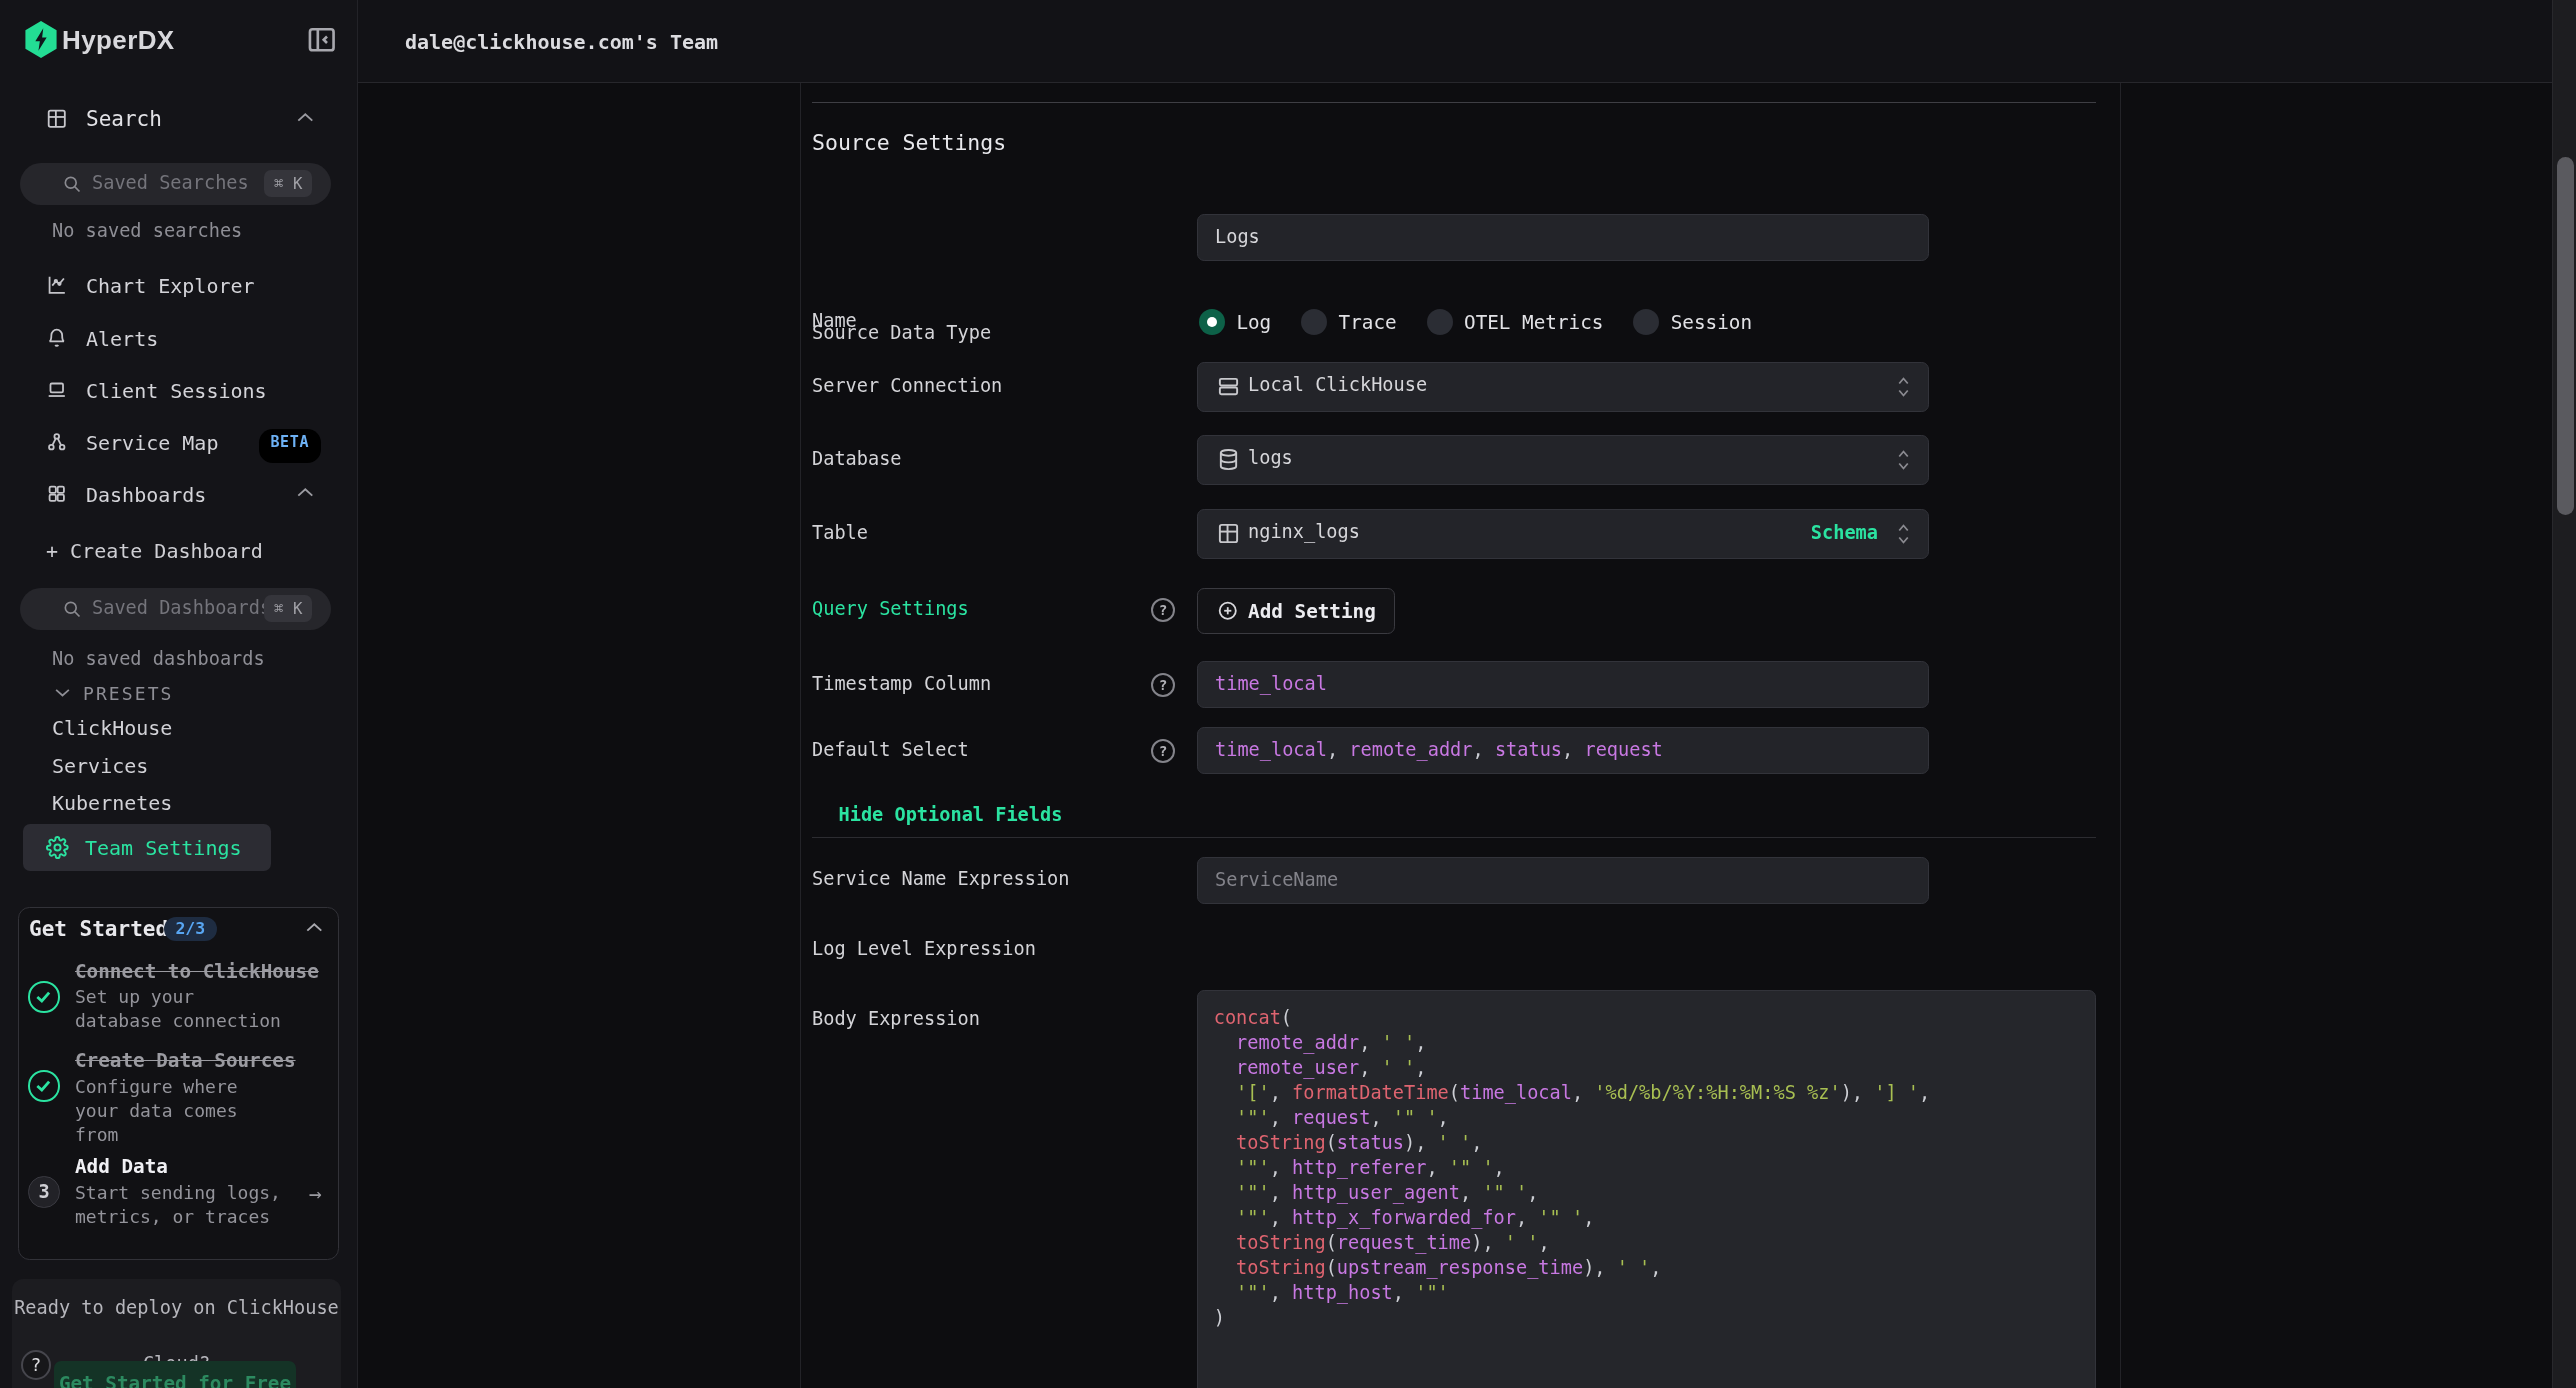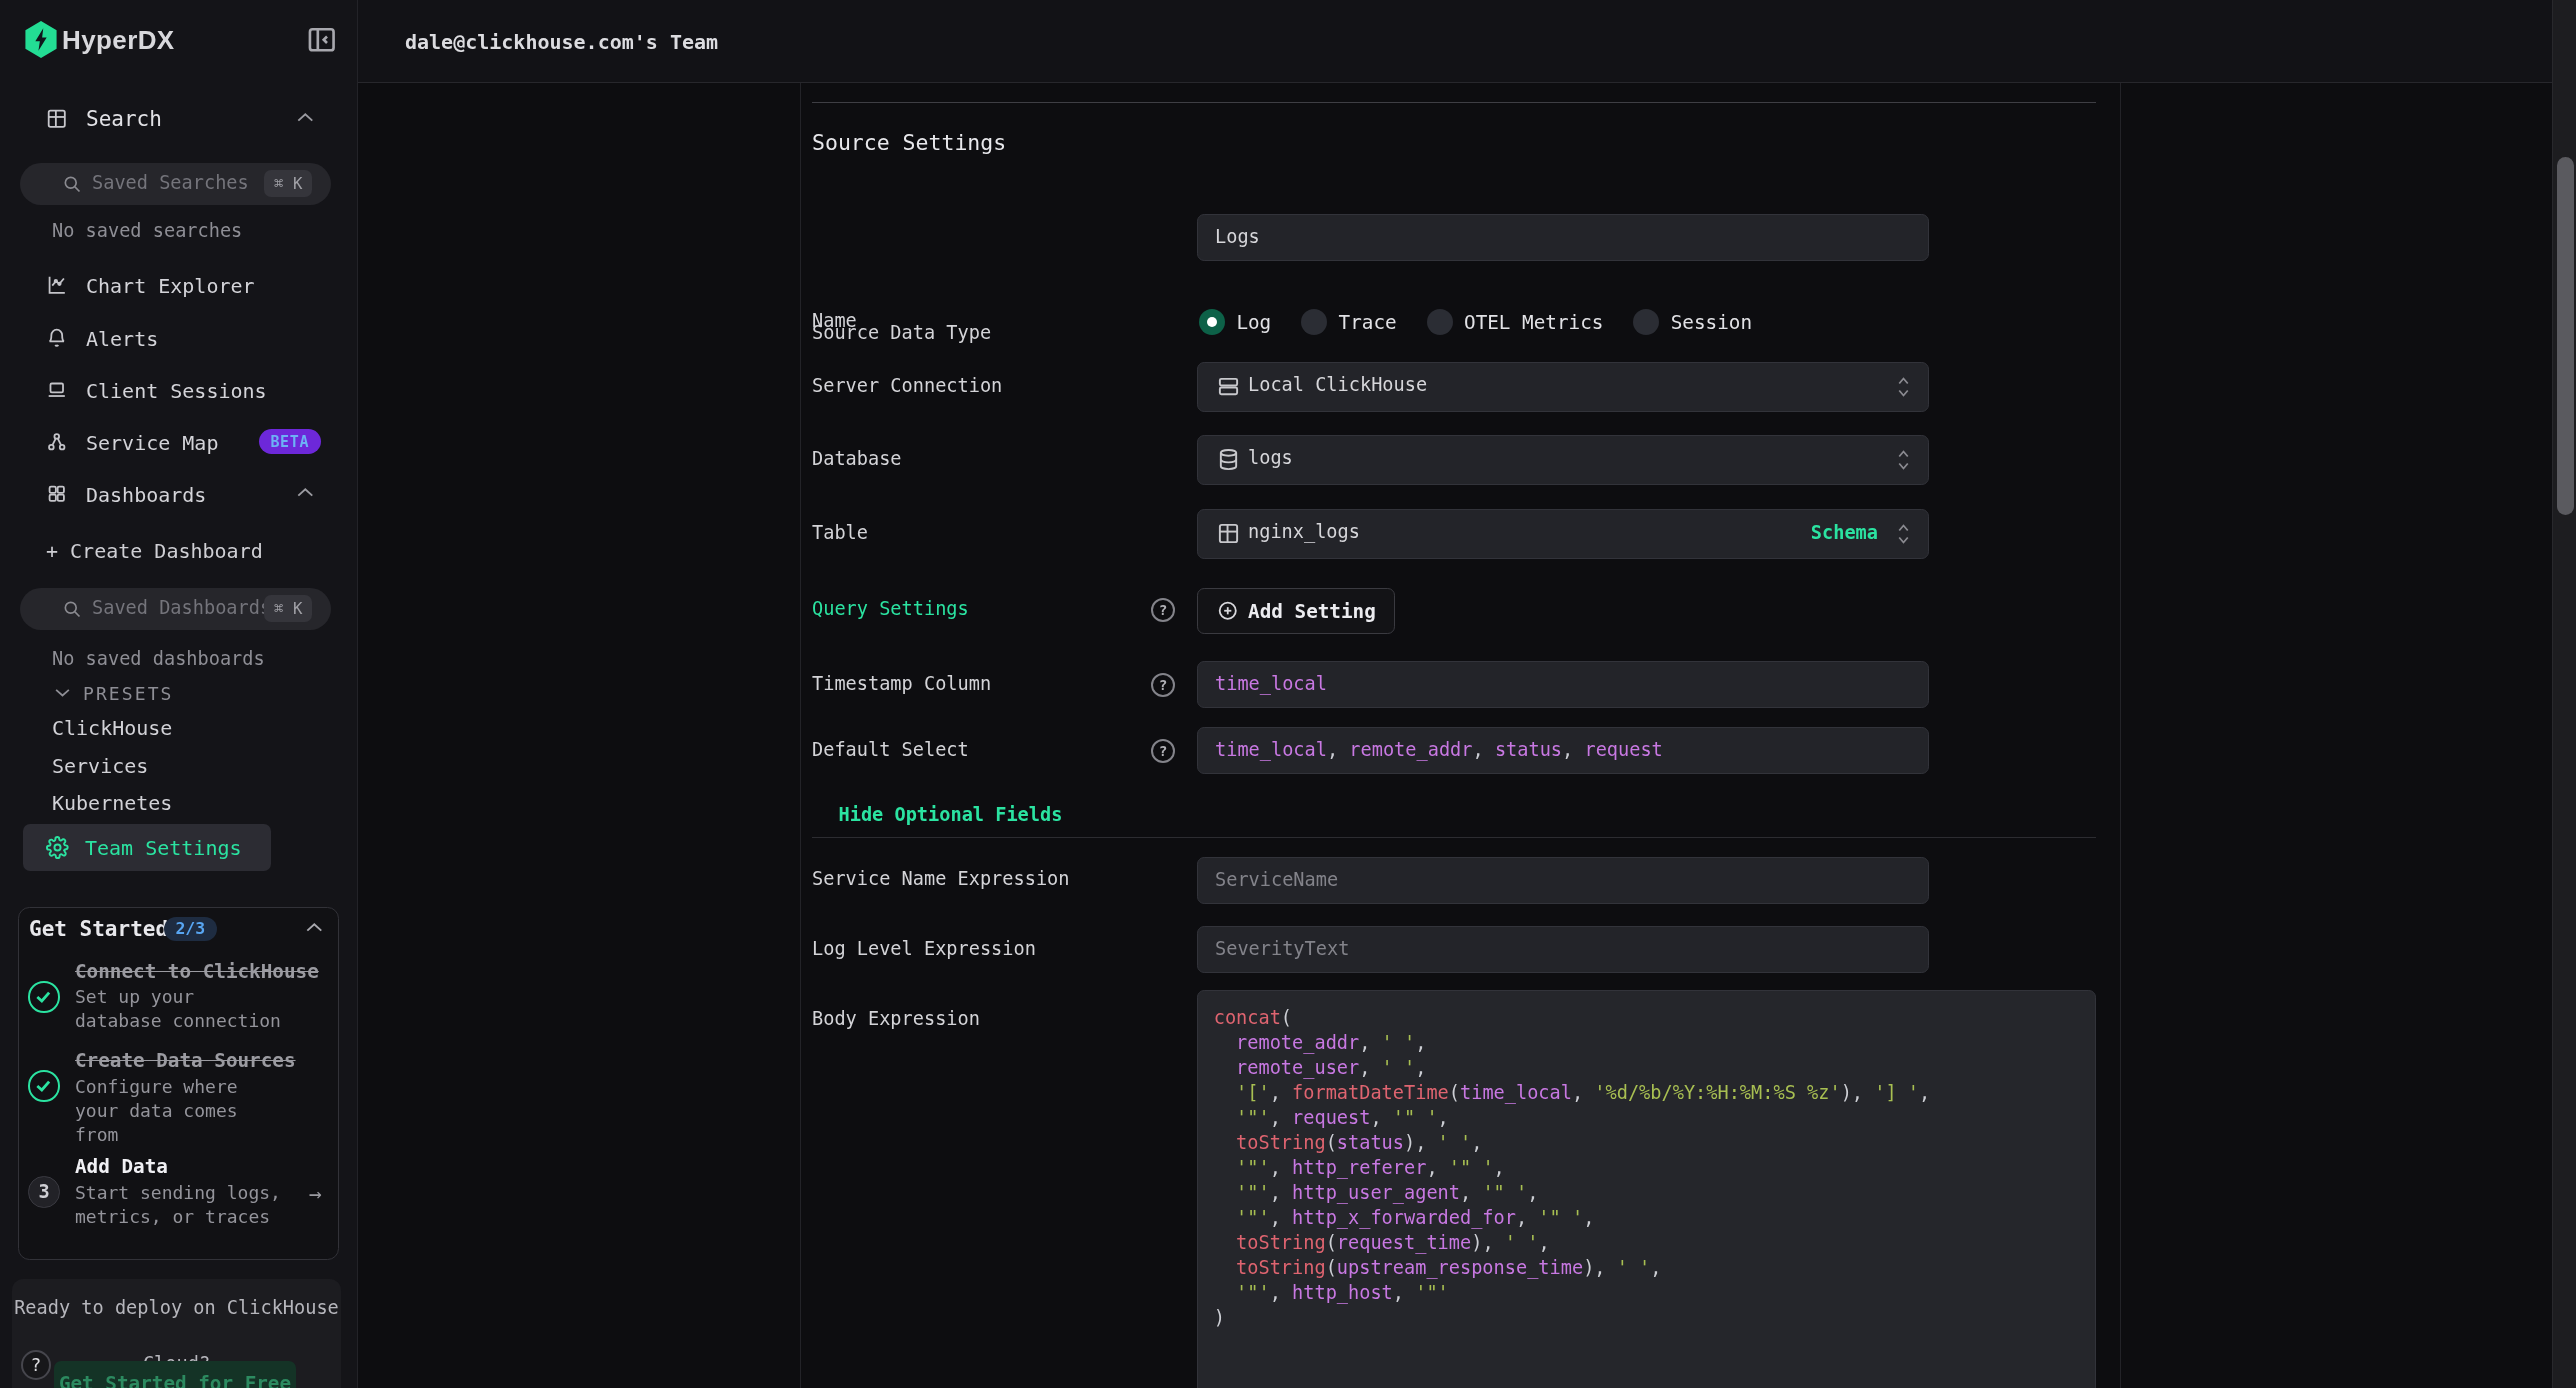--- a/index.html
+++ b/index.html
@@ -22,22 +22,22 @@
   .sec-chev{position:absolute;left:296px;top:13px;color:#9a9aa0;}
   .pill{position:absolute;left:20px;width:311px;height:42px;background:#26262b;border-radius:21px;}
   .pill .mag{position:absolute;left:42px;top:10.7px;color:#8a8a90;}
   .pill .ph{position:absolute;left:72px;top:9.3px;font-size:18.6px;color:#74747b;}
   .pill .kbd{position:absolute;right:18.6px;top:7.2px;height:27px;padding:0 10px;background:#35353b;
              border-radius:7.2px;font-size:15.7px;color:#a0a0a6;line-height:27px;}
   .muted-line{position:absolute;font-size:18.6px;color:#8e8e95;}
   .nav-item{position:absolute;left:0;width:358px;height:40px;color:#d4d4d9;}
   .nav-item .nicon{position:absolute;left:46px;top:9.3px;color:#c4c4c9;}
   .nav-item .nlabel{position:absolute;left:86px;top:8.6px;font-size:20px;}
-  .beta{position:absolute;left:259px;top:7.2px;height:25px;line-height:27px;padding:0 11.4px;
-        background:#6d28d9;color:#6db1f5;font-size:15px;font-weight:700;border-radius:13.6px;letter-spacing:0.7px;}
+  .beta{position:absolute;left:259px;top:7.2px;height:34px;line-height:27px;padding:0 11.4px;
+        background:#000000;color:#6db1f5;font-size:15px;font-weight:700;border-radius:13.6px;letter-spacing:0.7px;}
   .nav-chev{position:absolute;left:296px;top:12px;color:#9a9aa0;}
   .create-dash{position:absolute;left:46px;font-size:20px;color:#cfcfd4;}
   .presets-row{position:absolute;left:0;width:358px;color:#8e8e95;}
   .presets-row .pchev{position:absolute;left:54px;top:4.3px;}
   .presets-row .plabel{position:absolute;left:83px;top:0;font-size:18px;letter-spacing:2.1px;}
   .preset-item{position:absolute;left:52px;font-size:20px;color:#d2d2d7;}
   .team-row{position:absolute;left:23px;top:824px;width:248px;height:47px;background:#2c2c33;border-radius:7.2px;}
   .team-row .gicon{position:absolute;left:23px;top:12px;color:#2be3a1;}
   .team-row .glabel{position:absolute;left:62px;top:12px;font-size:20px;color:#2be3a1;}
 
@@ -426,23 +426,20 @@
 
   <div class="hide-opt" style="top:720px">Hide Optional Fields</div>
   <div class="hr2" style="top:753px"></div>
 
   <div class="flabel" style="top:784px">Service Name Expression</div>
   <div class="ctrl input" style="top:773px;height:47px">
     <span class="ph">ServiceName</span>
   </div>
 
   <div class="flabel" style="top:854px">Log Level Expression</div>
-  <div class="ctrl input" style="top:842px;height:47px">
-    <span class="ph">SeverityText</span>
-  </div>
 
   <div class="flabel" style="top:924px">Body Expression</div>
   <div class="codeblock" style="top:906px">
       <div class="code-line"><span class="tok-fn">concat</span><span class="tok-p">(</span></div>
       <div class="code-line"><span class="tok-id">  remote_addr</span><span class="tok-p">, </span><span class="tok-str">' '</span><span class="tok-p">,</span></div>
       <div class="code-line"><span class="tok-id">  remote_user</span><span class="tok-p">, </span><span class="tok-str">' '</span><span class="tok-p">,</span></div>
       <div class="code-line"><span class="tok-p">  </span><span class="tok-str">'['</span><span class="tok-p">, </span><span class="tok-fn">formatDateTime</span><span class="tok-p">(</span><span class="tok-id">time_local</span><span class="tok-p">, </span><span class="tok-str">'%d/%b/%Y:%H:%M:%S %z'</span><span class="tok-p">), </span><span class="tok-str">'] '</span><span class="tok-p">,</span></div>
       <div class="code-line"><span class="tok-p">  </span><span class="tok-str">'"'</span><span class="tok-p">, </span><span class="tok-id">request</span><span class="tok-p">, </span><span class="tok-str">'" '</span><span class="tok-p">,</span></div>
       <div class="code-line"><span class="tok-p">  </span><span class="tok-fn">toString</span><span class="tok-p">(</span><span class="tok-id">status</span><span class="tok-p">), </span><span class="tok-str">' '</span><span class="tok-p">,</span></div>
       <div class="code-line"><span class="tok-p">  </span><span class="tok-str">'"'</span><span class="tok-p">, </span><span class="tok-id">http_referer</span><span class="tok-p">, </span><span class="tok-str">'" '</span><span class="tok-p">,</span></div>

